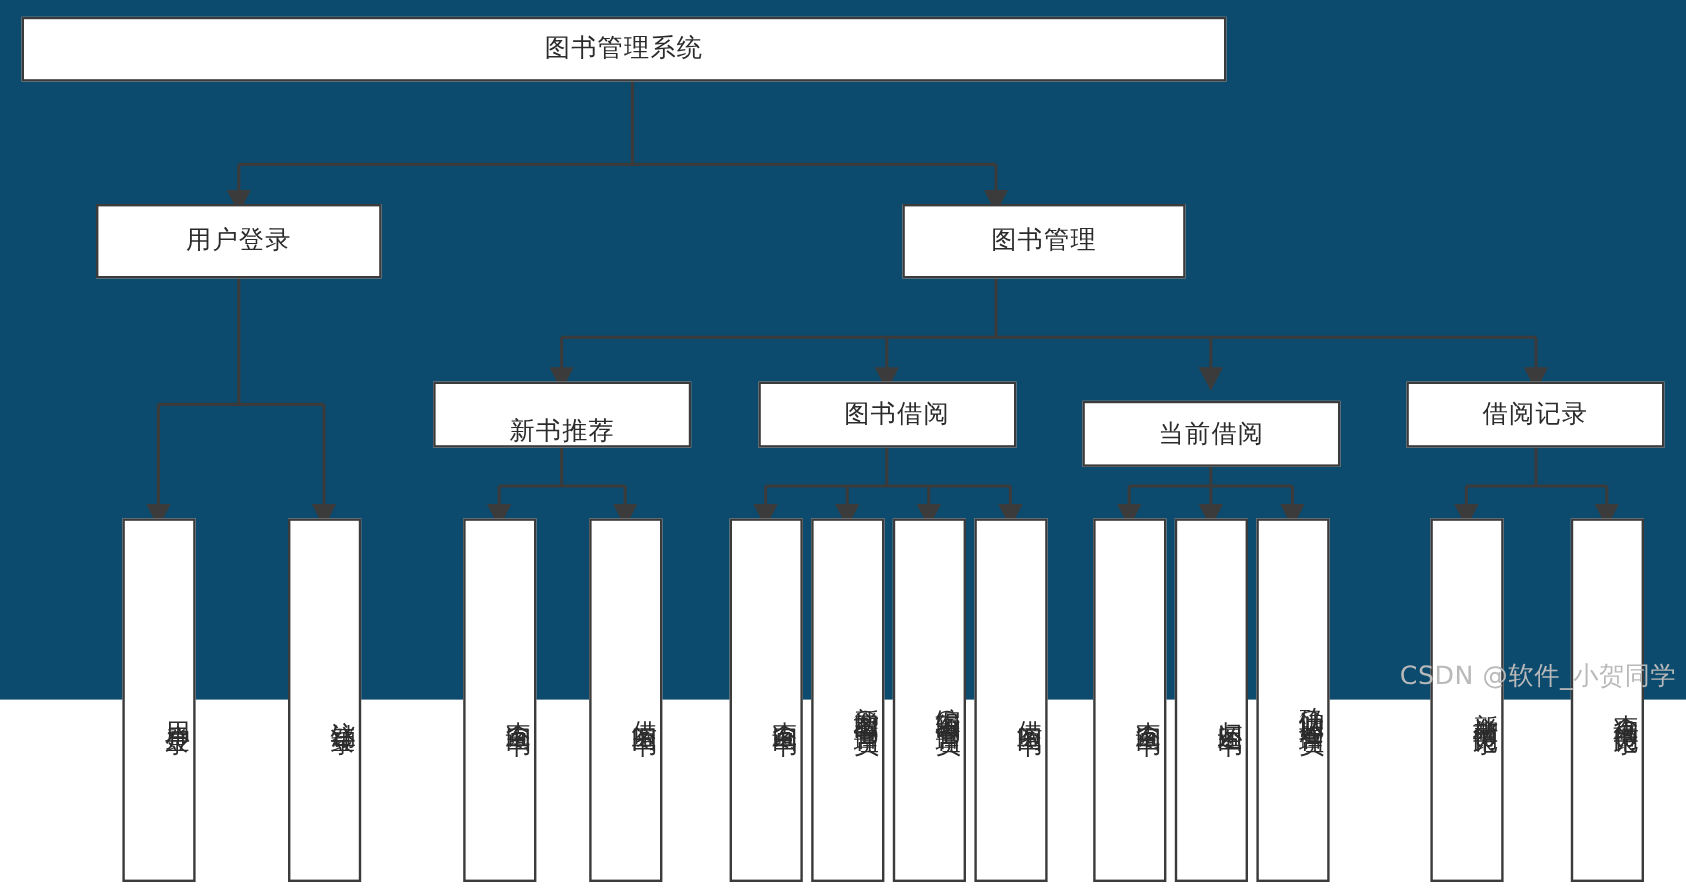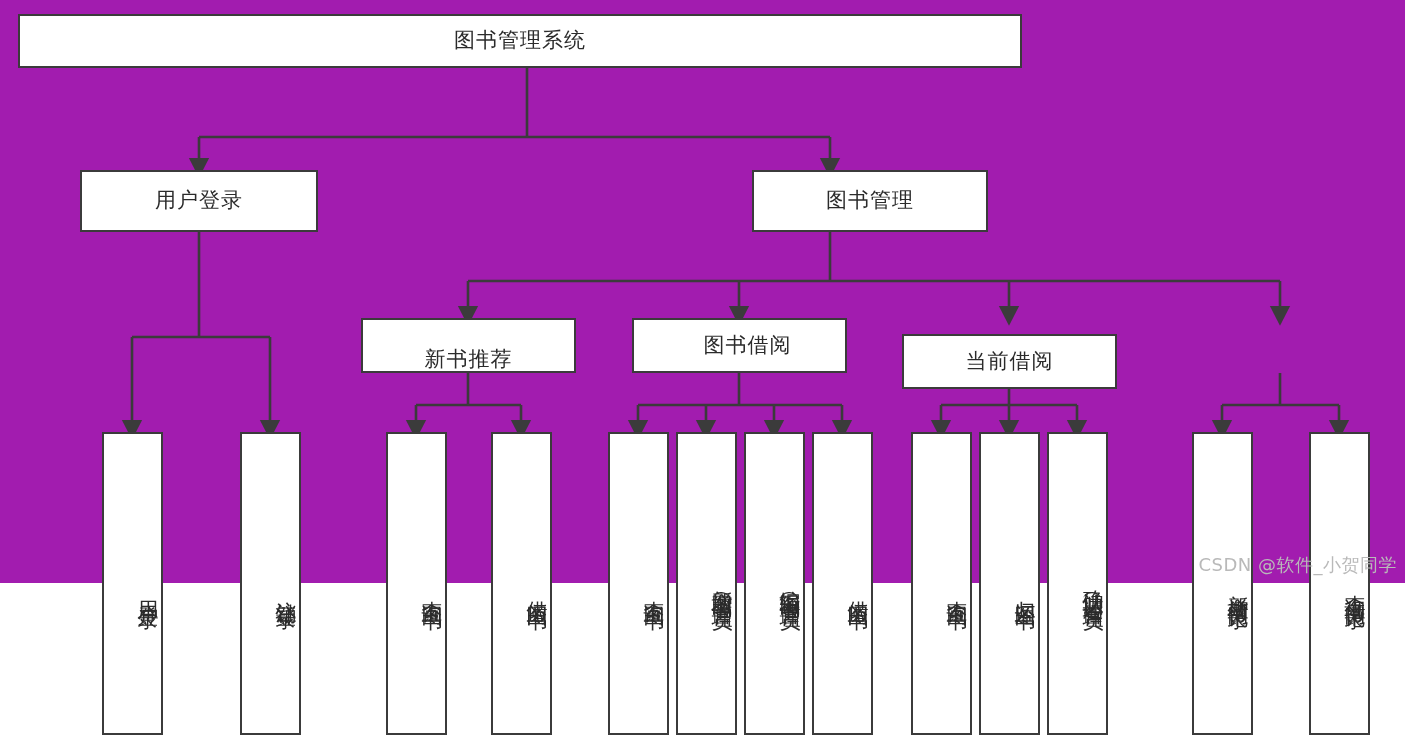--- a/index.html
+++ b/index.html
@@ -11,21 +11,21 @@
     width: 1405px;
     height: 747px;
     font-family: "DejaVu Sans", "Liberation Sans", sans-serif;
     overflow: hidden;
     position: relative;
   }
   #diagram-root {
     position: relative;
     width: 1405px;
     height: 583px;
-    background: #a21caf;
+    background: #0c4a6e;
   }
   #edge-layer {
     position: absolute;
     left: 0;
     top: 0;
     width: 1405px;
     height: 747px;
   }
   .node {
     position: absolute;
@@ -53,21 +53,21 @@
     padding-top: 12px;
     white-space: nowrap;
   }
   .node-v.tall {
     padding-top: 6px;
   }
   #watermark {
     position: absolute;
     right: 8px;
     bottom: 6px;
-    font-size: 18px;
+    font-size: 21px;
     color: #b9b9b9;
     letter-spacing: 0.5px;
     white-space: nowrap;
     user-select: none;
     margin-left: 19px;
   }
 </style>
 </head>
 <body>
 
@@ -140,20 +140,23 @@
   </div>
 
   <div class="node node-h" style="left:632px; top:318px; width:215px; height:55px;padding-left:16px;">
     <span>图书借阅</span>
   </div>
 
   <div class="node node-h" style="left:902px; top:334px; width:215px; height:55px;">
     <span>当前借阅</span>
   </div>
 
+  <div class="node node-h" style="left:1172px; top:318px; width:215px; height:55px;">
+    <span>借阅记录</span>
+  </div>
 
   <div class="node node-v" style="left:102px; top:432px; width:61px; height:303px;">
     <span>用户登录</span>
   </div>
 
   <div class="node node-v" style="left:240px; top:432px; width:61px; height:303px;">
     <span>注销登录</span>
   </div>
 
   <div class="node node-v" style="left:386px; top:432px; width:61px; height:303px;">

